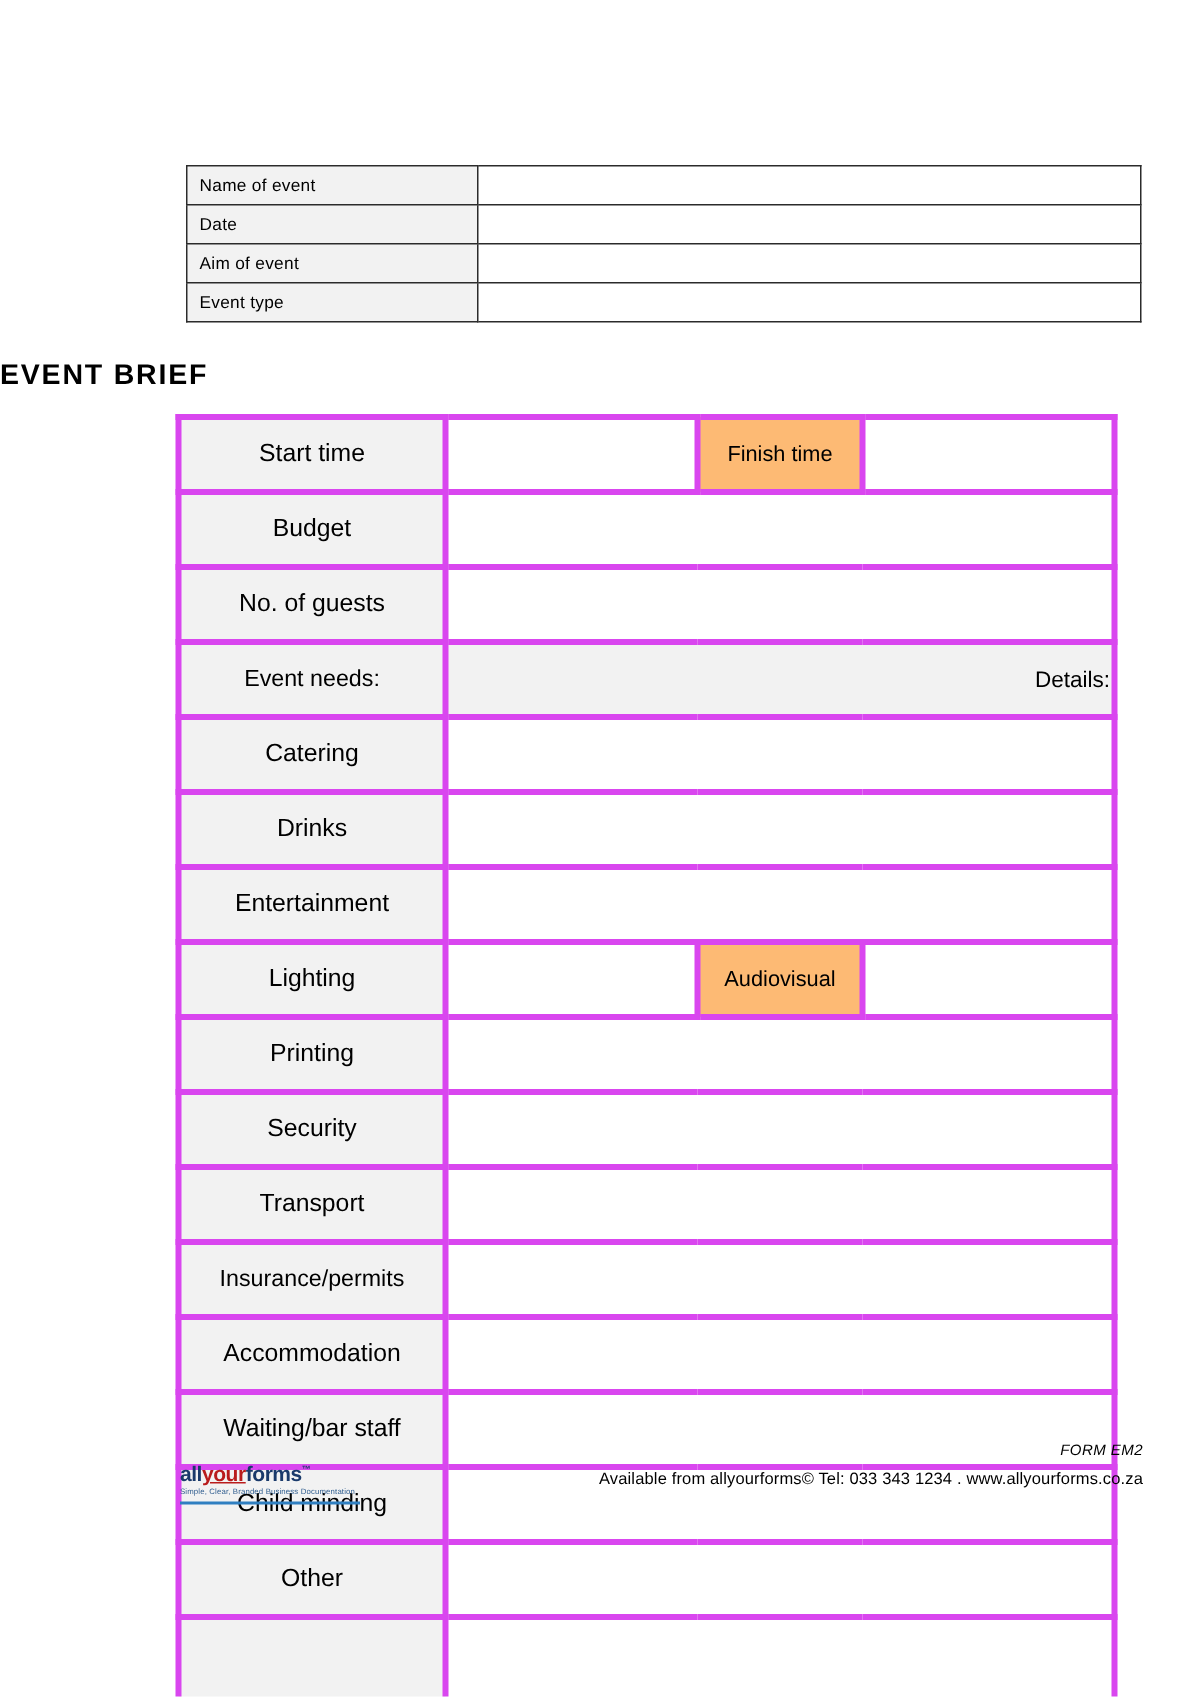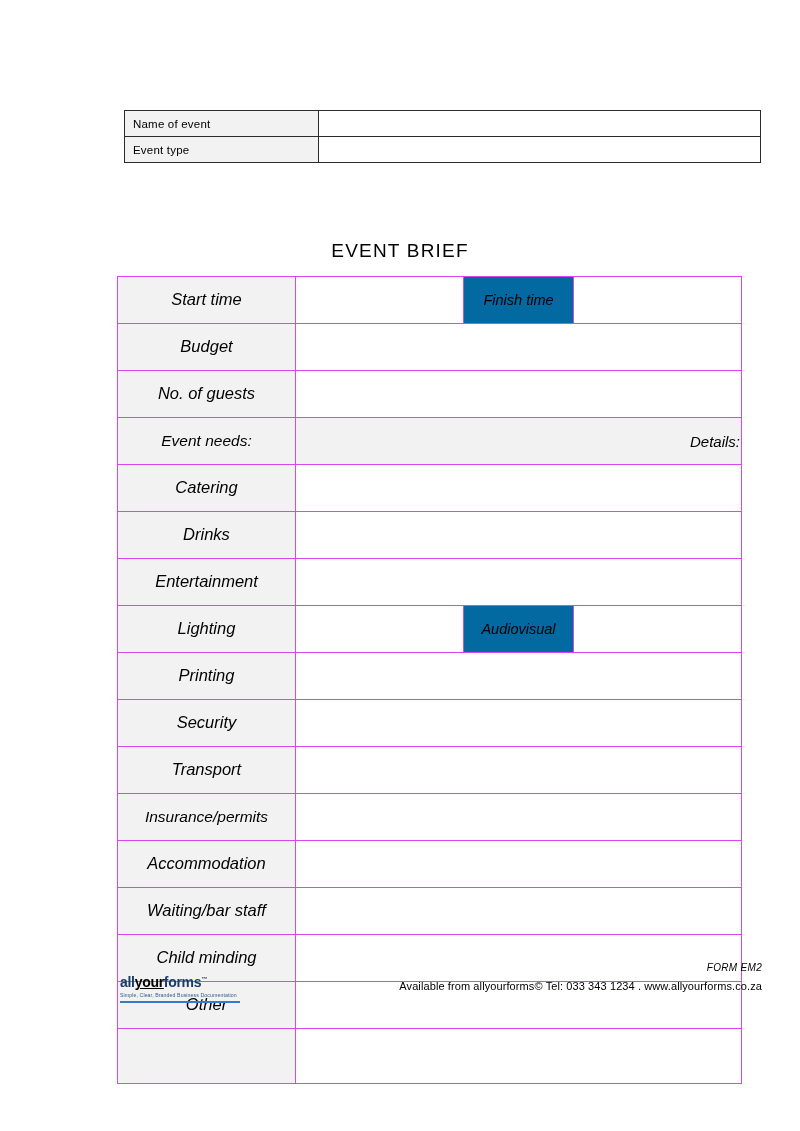--- a/index.html
+++ b/index.html
@@ -48,39 +48,38 @@
   .header-table td.value {
     background: #ffffff;
   }
 
   
   .doc-title {
     position: absolute;
     left: 0;
     top: 240px;
     width: 800px;
-    text-align: center;
+    text-align: left;
     font-size: 19px;
     letter-spacing: 1.2px;
-    font-weight: 400;
+    font-weight: 700;
   }
 
   
   .brief-table {
     position: absolute;
     left: 117px;
     top: 276px;
     width: 624px;
     border-collapse: collapse;
     table-layout: fixed;
   }
   .brief-table td {
-    border: 1px solid #d946ef;
+    border: 4px solid #d946ef;
     vertical-align: middle;
-    font-style: italic;
   }
   .brief-table td.rowlabel {
     width: 178px;
     background: #f2f2f2;
     text-align: center;
     font-size: 16.5px;
     padding: 6px 4px;
     line-height: 1.45;
   }
   .brief-table td.rowlabel.small {
@@ -94,21 +93,21 @@
   .brief-table tr.blank td { height: 42px; }
 
   .brief-table td.details {
     background: #f2f2f2;
     font-size: 15px;
     padding-left: 10px;
     text-align: right;
   }
   .brief-table td.subhdr {
     width: 108px;
-    background: #0369a1;
+    background: #fdba74;
     text-align: center;
     font-size: 14.5px;
     padding: 2px 2px;
   }
   .brief-table td.subfill {
     background: #ffffff;
   }
   .brief-table td.leftfill {
     background: #ffffff;
   }
@@ -131,21 +130,21 @@
     left: 120px;
     top: 14px;
     width: 180px;
   }
   .logo .logo-main {
     font-size: 14px;
     font-weight: bold;
     letter-spacing: -0.3px;
     color: #1a3a6b;
   }
-  .logo .logo-main .accent { color: #000000; text-decoration: underline; }
+  .logo .logo-main .accent { color: #b91c1c; text-decoration: underline; }
   .logo .logo-tm {
     font-size: 6px;
     vertical-align: super;
     color: #1a3a6b;
   }
   .logo .logo-sub {
     margin-top: 2px;
     font-size: 5.2px;
     color: #2f5d8f;
     letter-spacing: 0.1px;
@@ -176,20 +175,28 @@
 </style>
 </head>
 <body>
 
 <div class="page">
 
   <table class="header-table">
     <tbody>
       <tr>
         <td class="label">Name of event</td>
+        <td class="value"></td>
+      </tr>
+      <tr>
+        <td class="label">Date</td>
+        <td class="value"></td>
+      </tr>
+      <tr>
+        <td class="label">Aim of event</td>
         <td class="value"></td>
       </tr>
       <tr>
         <td class="label">Event type</td>
         <td class="value"></td>
       </tr>
     </tbody>
   </table>
 
   <div class="doc-title">EVENT BRIEF</div>

